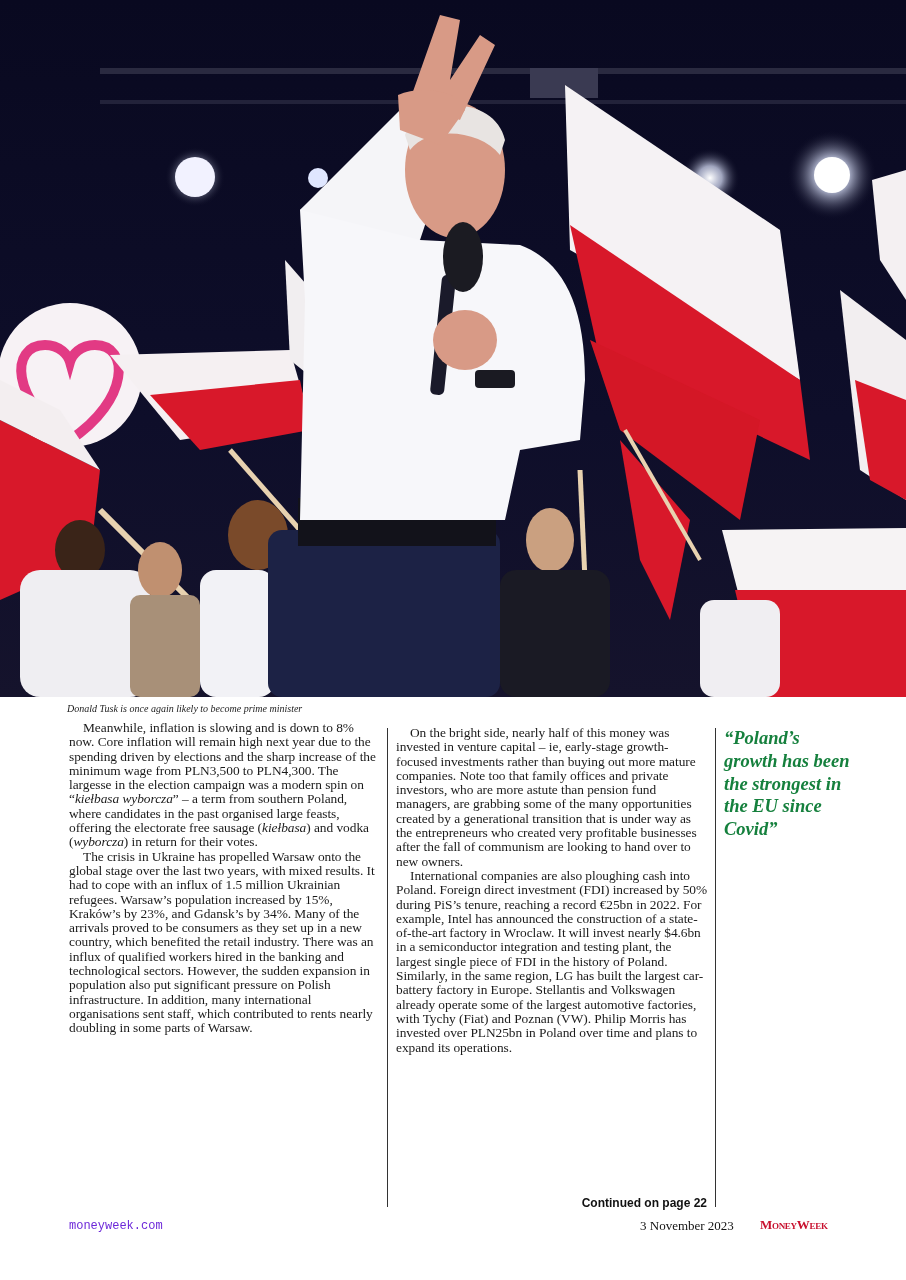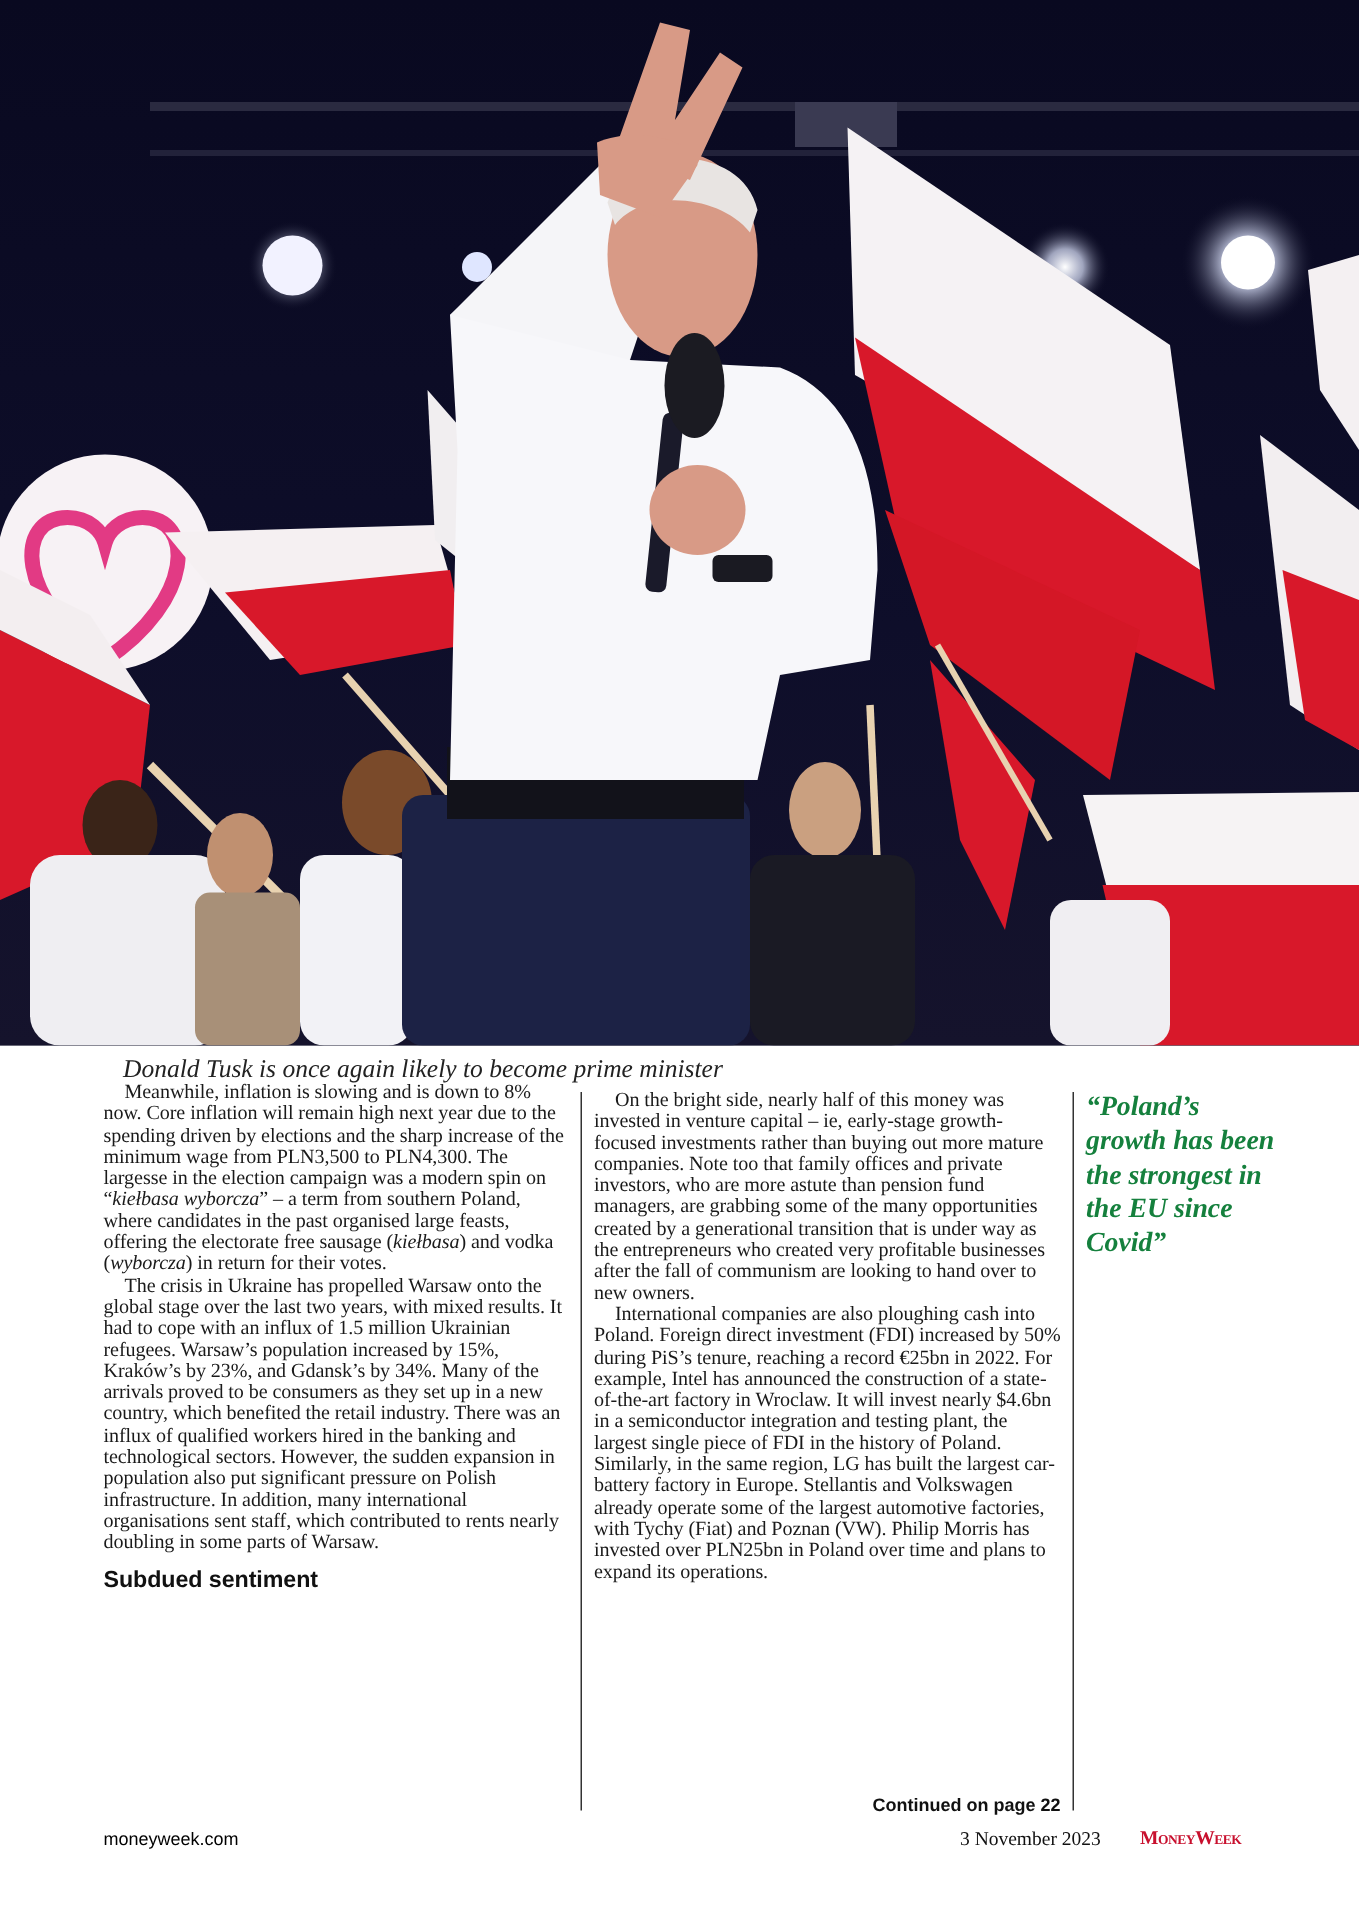--- a/index.html
+++ b/index.html
@@ -10,22 +10,22 @@
   }
   
   .photo {
     position: absolute; left: 0; top: 0; width: 906px; height: 697px;
     background: #0b0b22; overflow: hidden;
   }
   .photo svg { display: block; }
 
   
   .caption {
-    position: absolute; left: 82px; top: 703px;
-    font-style: italic; font-size: 17px; color: #222;
+    position: absolute; left: 67px; top: 703px;
+    font-style: italic; font-size: 10px; color: #222;
   }
 
   
   .col {
     position: absolute; font-size: 13.4px; line-height: 14.3px;
     color: #1a1a1a; letter-spacing: -0.05px;
   }
   .col p { margin: 0; text-indent: 14px; }
   .col p.first { text-indent: 0; }
   .col1 { left: 69px; top: 721px; width: 313px; }
@@ -50,22 +50,22 @@
   }
   .continued {
     position: absolute; right: 199px; top: 1196px;
     font-family: "Liberation Sans", "DejaVu Sans", sans-serif;
     font-weight: bold; font-size: 12px; color: #111;
   }
 
   
   .footer-site {
     position: absolute; left: 69px; top: 1219px;
-    font-family: Liberation Sans, sans-serif;
-    font-size: 12px; color: #000000;
+    font-family: Liberation Mono, monospace;
+    font-size: 12px; color: #6d28d9;
   }
   .footer-date {
     position: absolute; left: 640px; top: 1218px;
     font-size: 13px; color: #111;
   }
   .footer-brand {
     position: absolute; left: 760px; top: 1217px;
     font-weight: bold; font-size: 13px; color: #c8102e; letter-spacing: -0.3px;
     font-variant: small-caps;
   }
@@ -146,21 +146,20 @@
     <ellipse cx="465" cy="340" rx="32" ry="30" fill="#d89a86"></ellipse>
     <rect x="475" y="370" width="40" height="18" rx="4" fill="#1a1a22"></rect>
   </svg>
 </div>
 
 <div class="caption">Donald Tusk is once again likely to become prime minister</div>
 
 <div class="col col1">
   <p><span>Meanwhile, inflation is slowing and is down to 8% now. Core inflation will remain high next year due to the spending driven by elections and the sharp increase of the minimum wage from PLN3,500 to PLN4,300. The largesse in the election campaign was a modern spin on “</span><em>kiełbasa wyborcza</em><span>” – a term from southern Poland, where candidates in the past organised large feasts, offering the electorate free sausage (</span><em>kiełbasa</em><span>) and vodka (</span><em>wyborcza</em><span>) in return for their votes.</span></p>
   <p>The crisis in Ukraine has propelled Warsaw onto the global stage over the last two years, with mixed results. It had to cope with an influx of 1.5 million Ukrainian refugees. Warsaw’s population increased by 15%, Kraków’s by 23%, and Gdansk’s by 34%. Many of the arrivals proved to be consumers as they set up in a new country, which benefited the retail industry. There was an influx of qualified workers hired in the banking and technological sectors. However, the sudden expansion in population also put significant pressure on Polish infrastructure. In addition, many international organisations sent staff, which contributed to rents nearly doubling in some parts of Warsaw.</p>
-  <h3 class="subhead">Subdued sentiment</h3>
 </div>
 
 <div class="rule rule1"></div>
 
 <div class="col col2">
   <p>On the bright side, nearly half of this money was invested in venture capital – ie, early-stage growth-focused investments rather than buying out more mature companies. Note too that family offices and private investors, who are more astute than pension fund managers, are grabbing some of the many opportunities created by a generational transition that is under way as the entrepreneurs who created very profitable businesses after the fall of communism are looking to hand over to new owners.</p>
   <p>International companies are also ploughing cash into Poland. Foreign direct investment (FDI) increased by 50% during PiS’s tenure, reaching a record €25bn in 2022. For example, Intel has announced the construction of a state-of-the-art factory in Wroclaw. It will invest nearly $4.6bn in a semiconductor integration and testing plant, the largest single piece of FDI in the history of Poland. Similarly, in the same region, LG has built the largest car-battery factory in Europe. Stellantis and Volkswagen already operate some of the largest automotive factories, with Tychy (Fiat) and Poznan (VW). Philip Morris has invested over PLN25bn in Poland over time and plans to expand its operations.</p>
 </div>
 
 <div class="continued">Continued on page 22</div>

